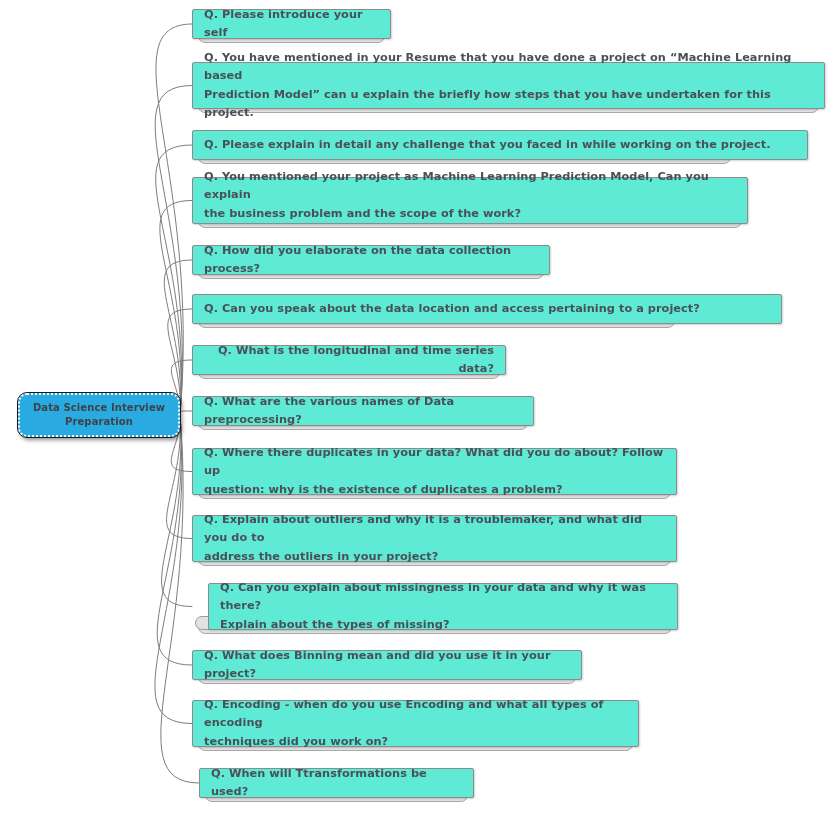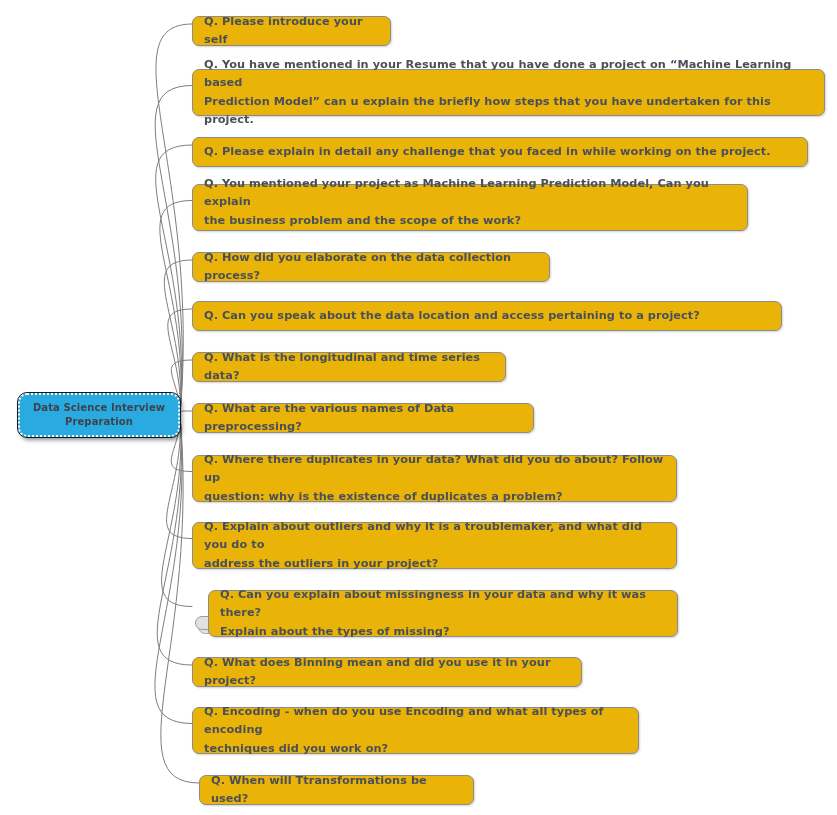--- a/index.html
+++ b/index.html
@@ -74,28 +74,27 @@
   .stack-sheet.s2 {
     left: 6px;
     right: 6px;
     bottom: -4px;
     height: 14px;
     border-color: #a8a8a8;
   }
   .qnode {
     position: relative;
     box-sizing: border-box;
-    background: #eab308;
+    background: #5eead4;
     border: 1px solid #8c8c8c;
-    border-radius: 7px;
+    border-radius: 2px;
     z-index: 2;
     display: flex;
     align-items: center;
     box-shadow: 1px 1px 2px rgba(0,0,0,0.18);
-    margin-top: 7px;
   }
   .qnode-label {
     color: #4a5058;
     font-size: 11.3px;
     font-weight: bold;
     line-height: 1.62;
     letter-spacing: 0.05px;
     padding: 0 11px;
     white-space: pre-line;
     width: 100%;
@@ -173,21 +172,21 @@
       <div class="qnode-wrap" style="left: 192px; top: 294px; width: 489px; height: 30px;">
         <div class="stack-sheet s2"></div>
         <div class="stack-sheet"></div>
         <div class="qnode" style="width: 590px; height: 30px;">
           <span class="qnode-label">Q. Can you speak about the data location and access pertaining to a project?</span>
         </div>
       </div>
       <div class="qnode-wrap" style="left: 192px; top: 345px; width: 314px; height: 30px;">
         <div class="stack-sheet s2"></div>
         <div class="stack-sheet"></div>
-        <div class="qnode" style="width: 314px; height: 30px;">
+        <div class="qnode" style="width: 314px; height: 30px; text-align: right;">
           <span class="qnode-label">Q. What is the longitudinal and time series data?</span>
         </div>
       </div>
       <div class="qnode-wrap" style="left: 192px; top: 396px; width: 342px; height: 30px;">
         <div class="stack-sheet s2"></div>
         <div class="stack-sheet"></div>
         <div class="qnode" style="width: 342px; height: 30px;">
           <span class="qnode-label">Q. What are the various names of Data preprocessing?</span>
         </div>
       </div>

